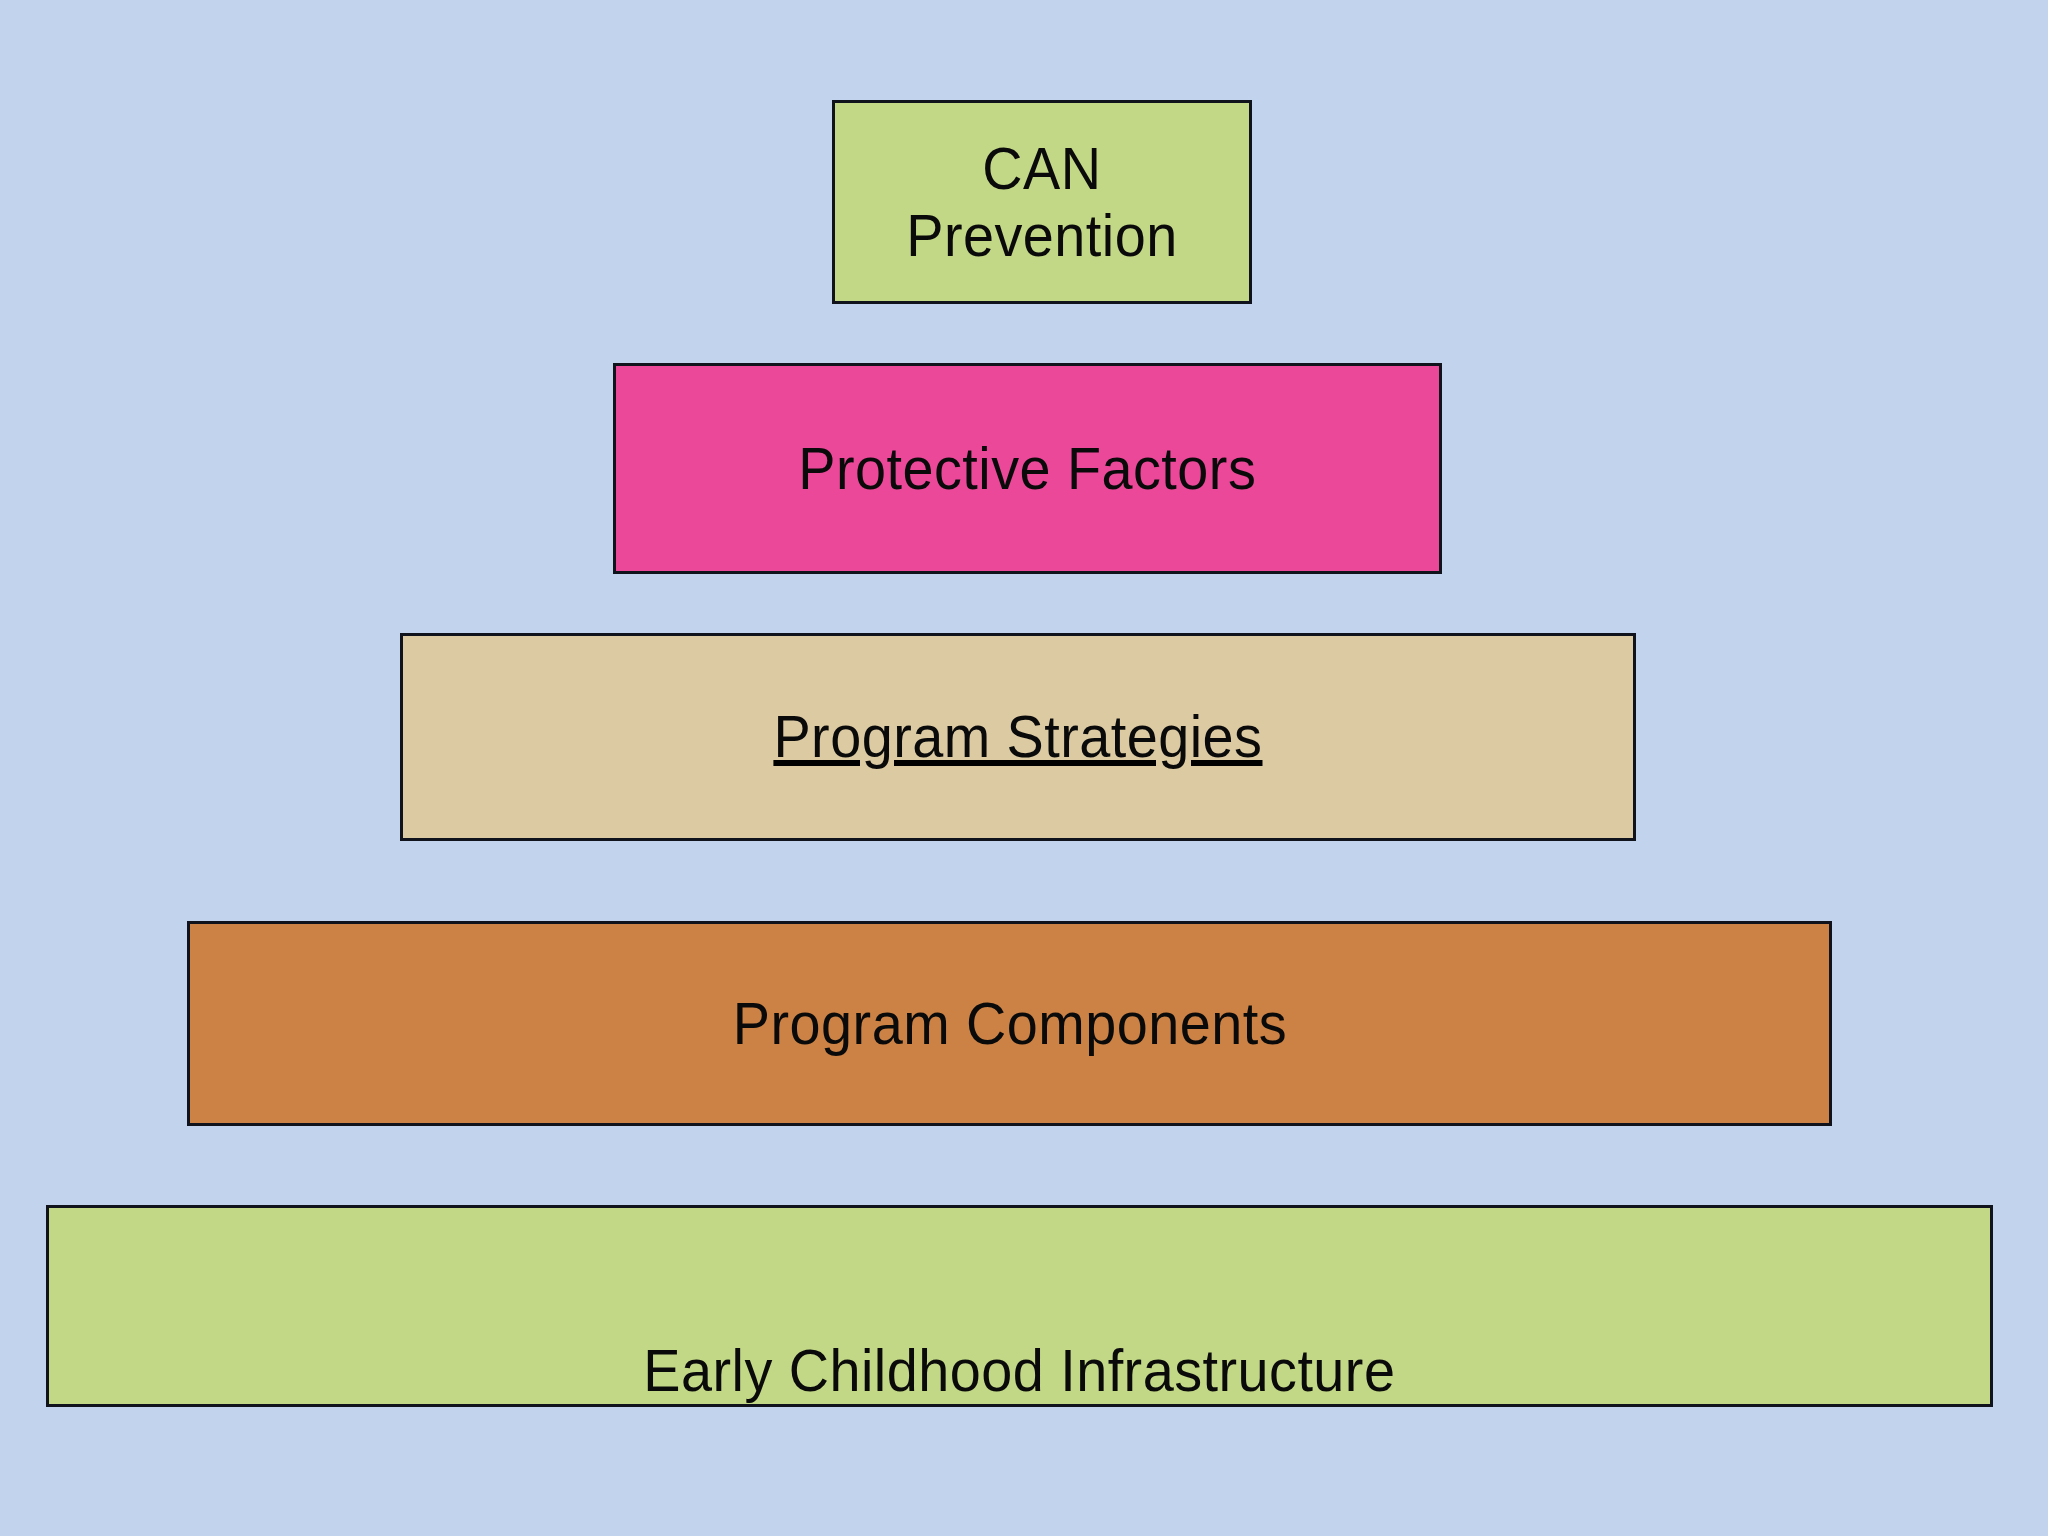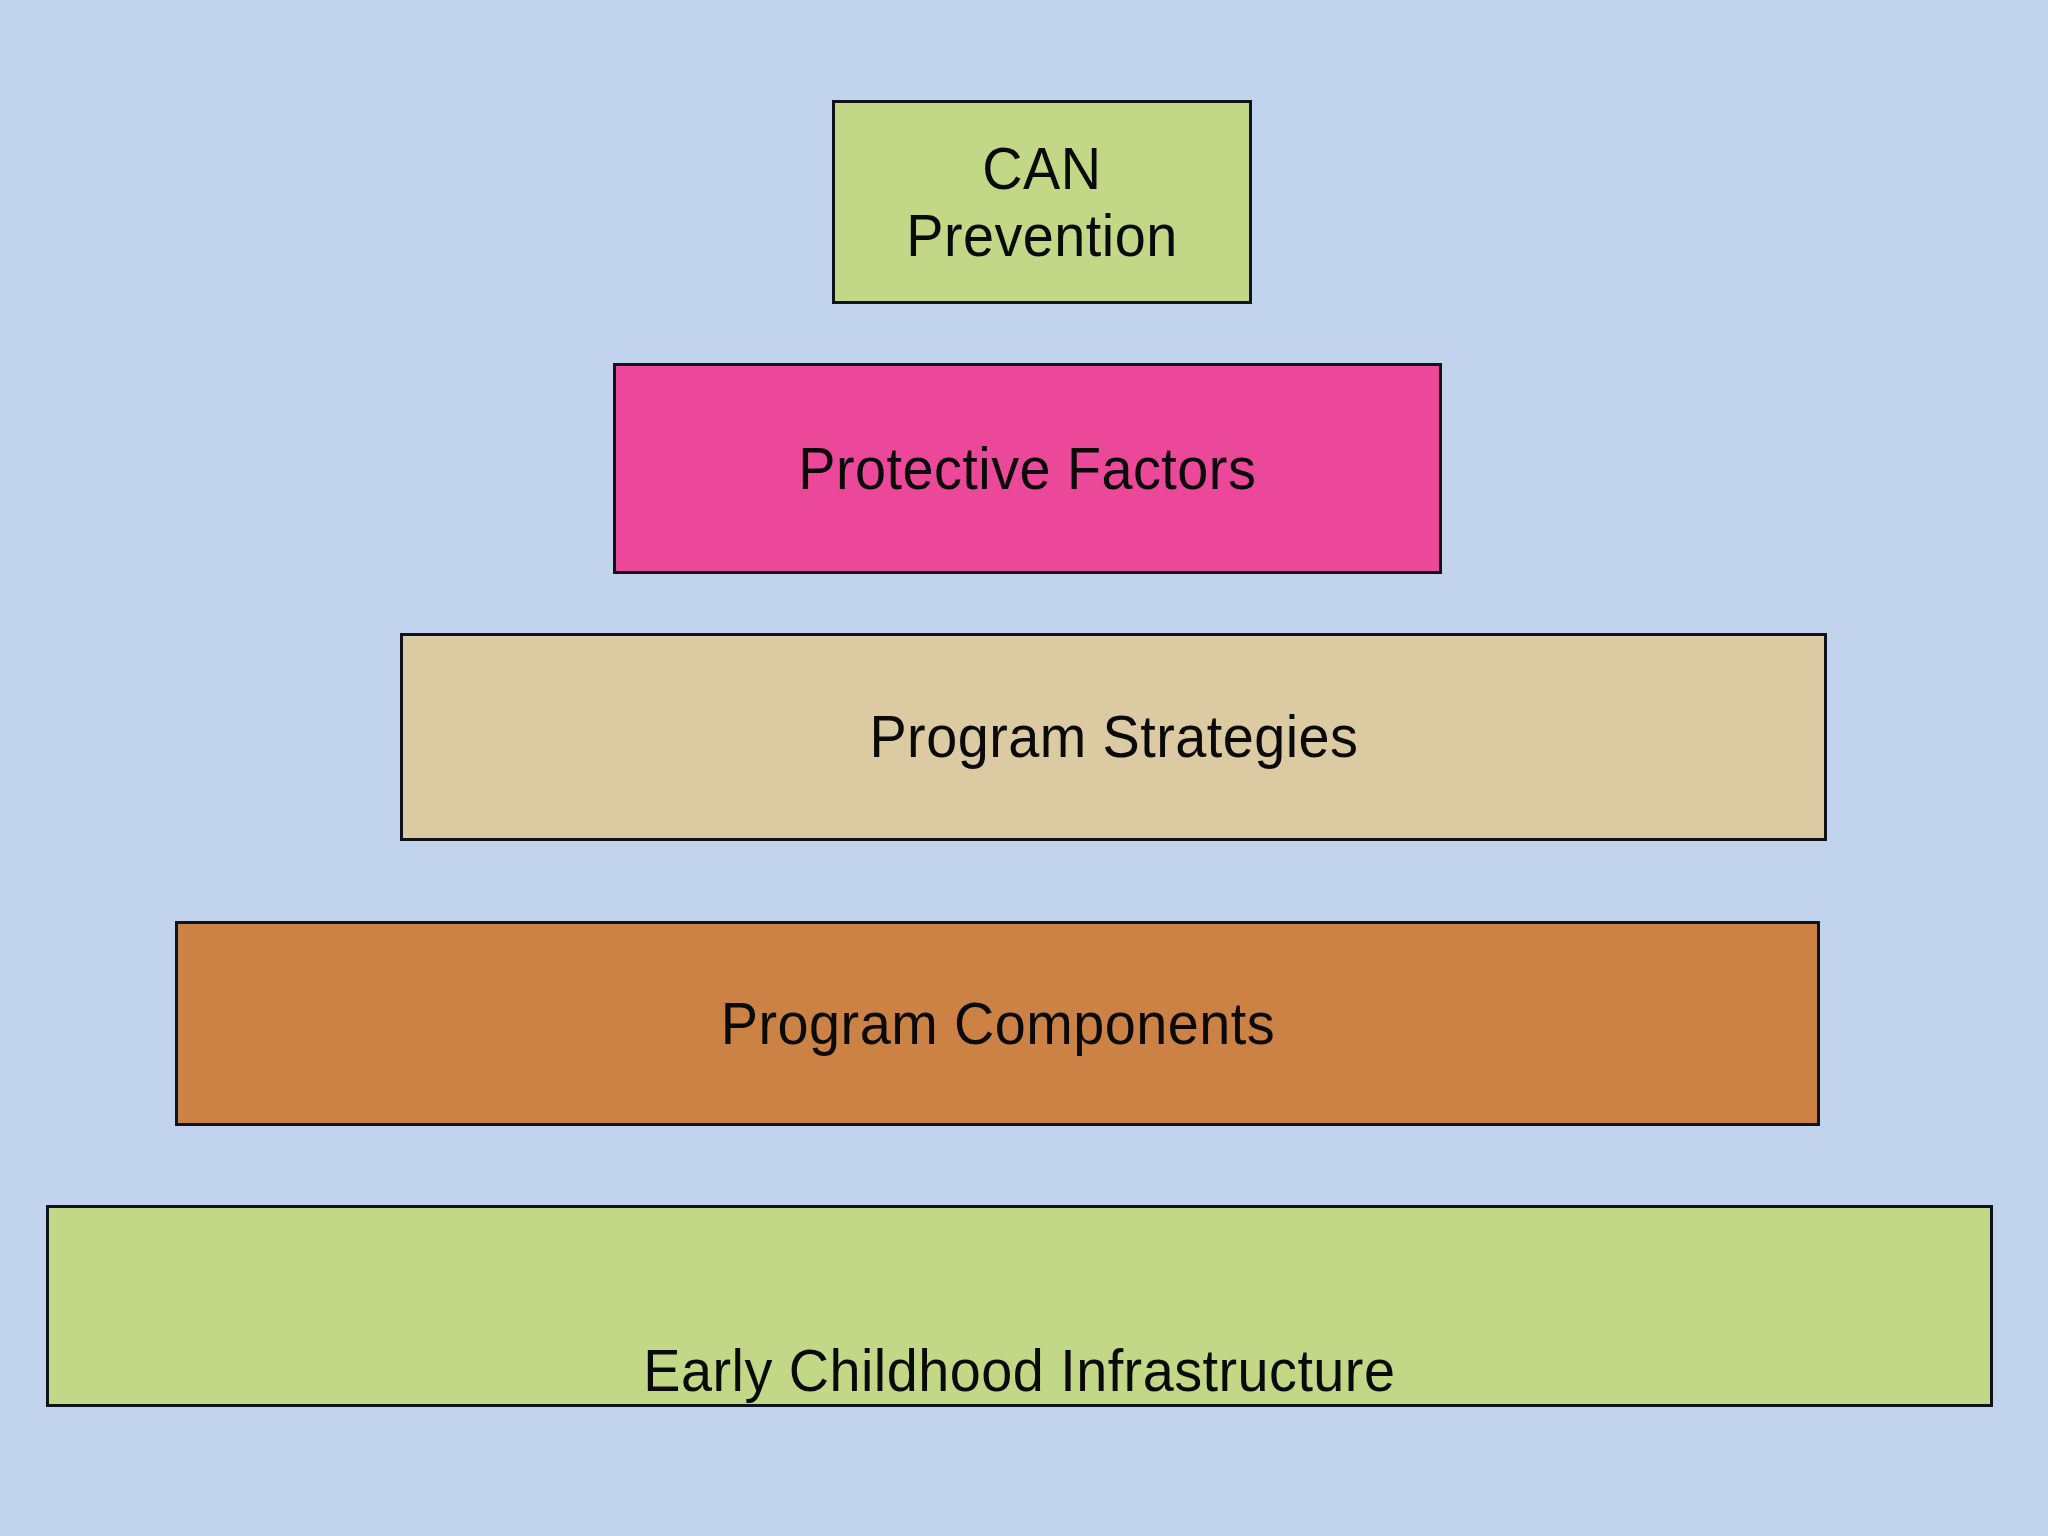--- a/index.html
+++ b/index.html
@@ -64,31 +64,32 @@
     background: #9e8ca2;
   }
   #tier-protective-factors .tier-label {
     font-size: 60px;
   }
 
   
   #tier-program-strategies {
     left: 400px;
     top: 633px;
-    width: 1427px;
+    width: 1236px;
     height: 208px;
     background: #dccaa3;
+    text-decoration: underline;
   }
   #tier-program-strategies .tier-label {
     font-size: 60px;
   }
 
   
   #tier-program-components {
-    left: 175px;
+    left: 187px;
     top: 921px;
     width: 1645px;
     height: 205px;
     background: #cc8245;
   }
   #tier-program-components .tier-label {
     font-size: 60px;
   }
 
   

